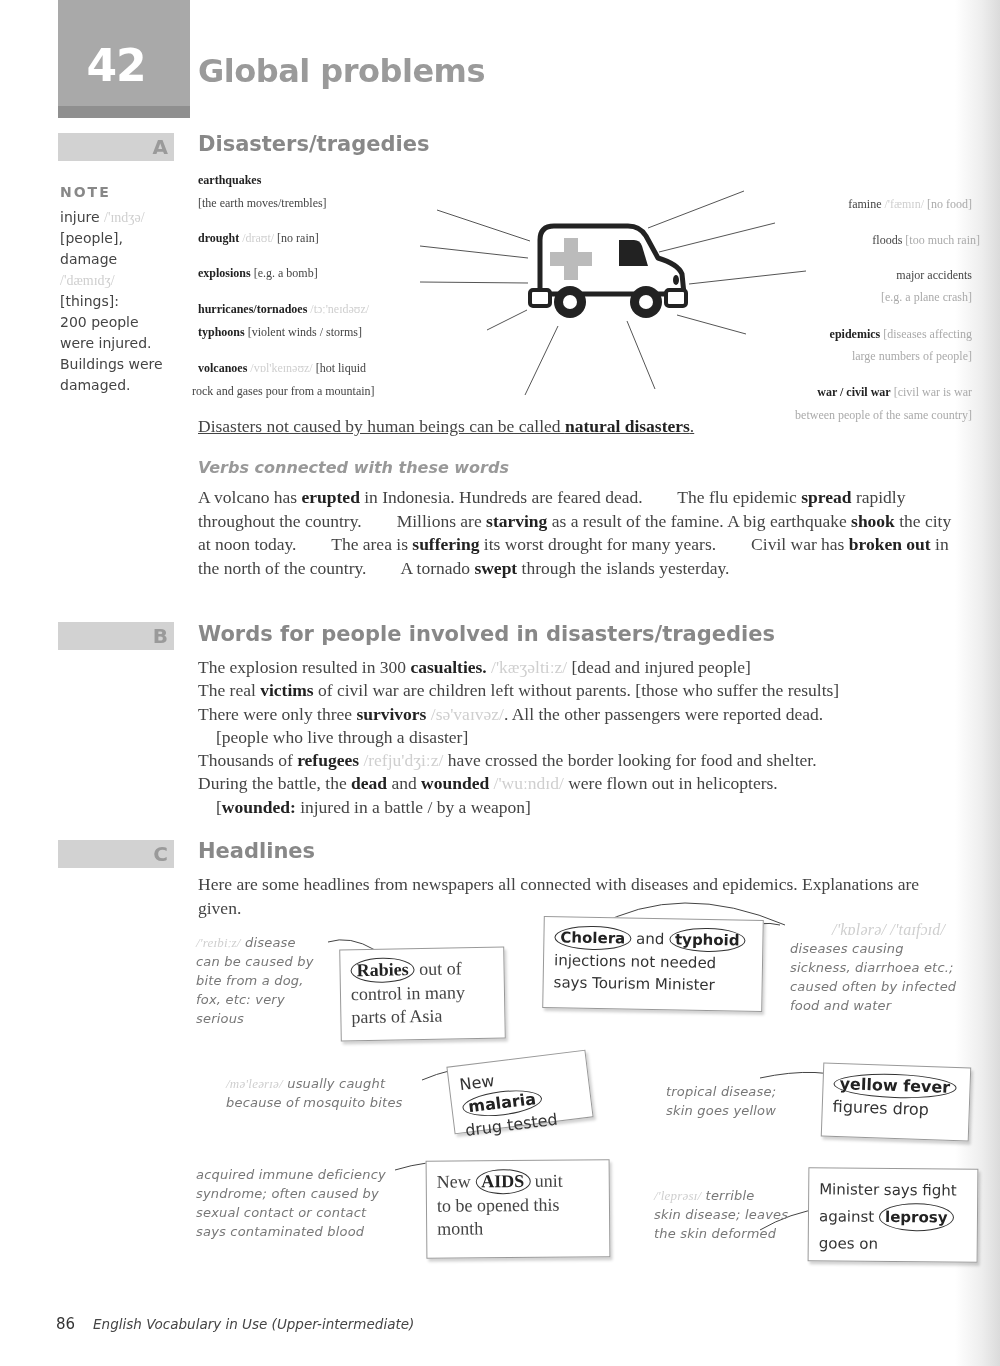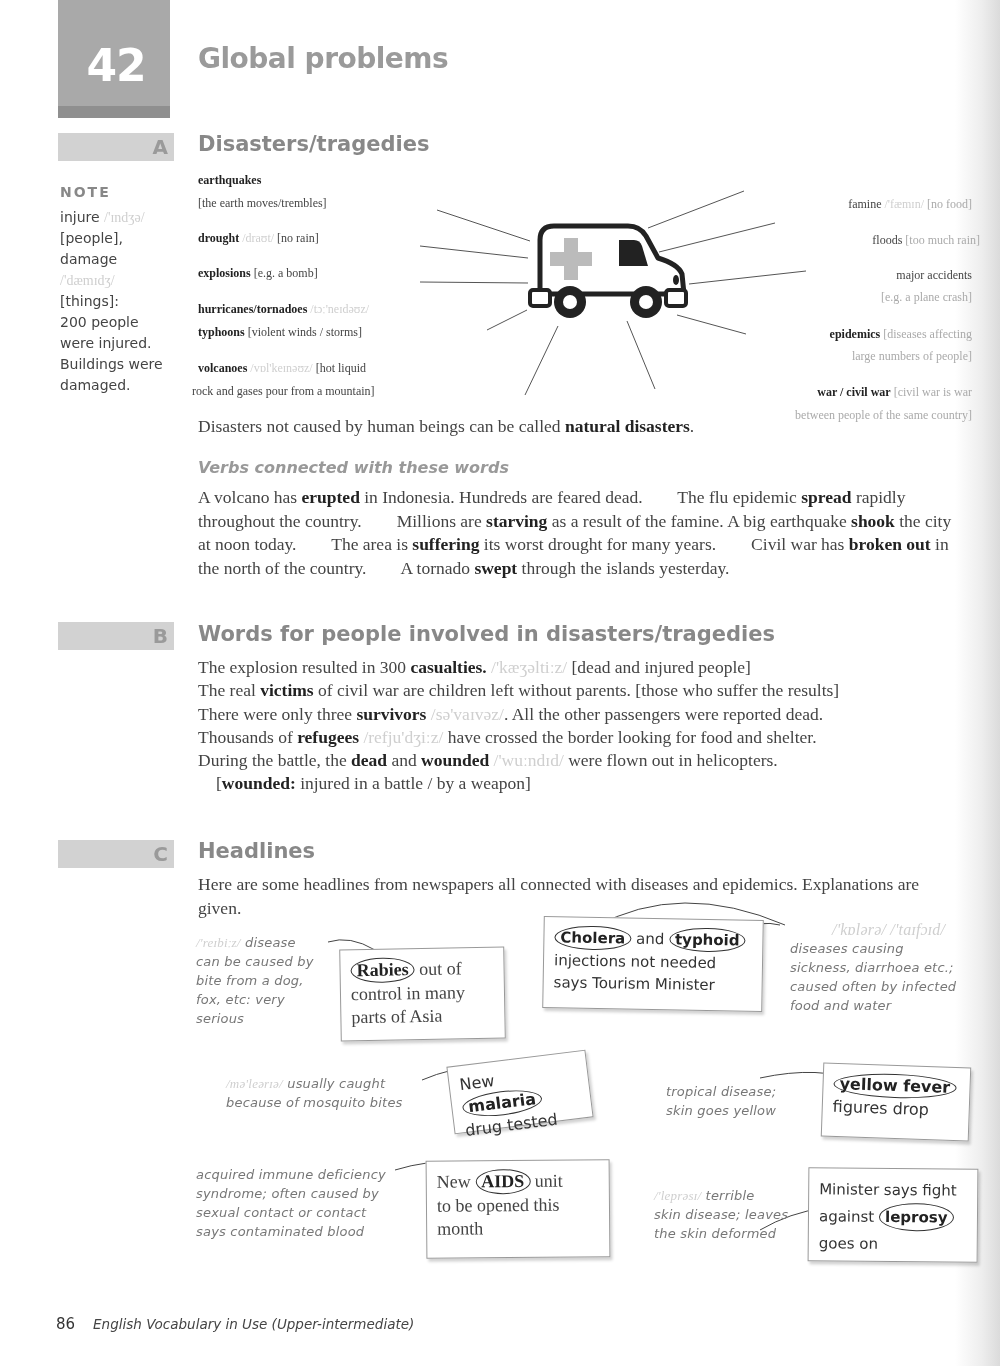--- a/index.html
+++ b/index.html
@@ -2,26 +2,26 @@
 <html><head>
 <meta charset="utf-8">
 <style>
   * { box-sizing: border-box; margin: 0; padding: 0; }
   html, body { width: 1000px; height: 1366px; background: #fff; overflow: hidden; }
   body { position: relative; font-family: "Liberation Serif", serif; color: #333; }
 
   .gutter-shade { position: absolute; right: 0; top: 0; width: 45px; height: 1366px;
     background: linear-gradient(to right, rgba(255,255,255,0) 0%, rgba(230,230,230,0.7) 60%, rgba(215,215,215,0.9) 100%); }
 
-  .unit-box { position: absolute; left: 58px; top: 0; width: 112px; height: 118px; background: #a9a9a9; }
+  .unit-box { position: absolute; left: 58px; top: 0; width: 132px; height: 118px; background: #a9a9a9; }
   .unit-box .stripe { position: absolute; left: 0; bottom: 0; width: 100%; height: 12px; background: #8f8f8f; }
   .unit-num { position: absolute; left: 0; top: 40px; width: 116px; text-align: center;
     font-family: "DejaVu Sans", sans-serif; font-weight: bold; font-size: 44px; color: #fff; letter-spacing: -1px; }
-  .page-title { position: absolute; left: 198px; top: 42px; font-family: "DejaVu Sans", sans-serif;
-    font-weight: bold; font-size: 28px; color: #9a9a9a; letter-spacing: -0.5px; }
+  .page-title { position: absolute; left: 198px; top: 52px; font-family: "DejaVu Sans", sans-serif;
+    font-weight: bold; font-size: 32px; color: #9a9a9a; letter-spacing: -0.5px; }
 
   .sec-tab { position: absolute; left: 58px; width: 116px; height: 28px; background: #d2d2d2; }
   .sec-tab span { position: absolute; right: 6px; top: 2px; font-family: "DejaVu Sans", sans-serif;
     font-weight: bold; font-size: 20px; color: #9a9a9a; }
   .sec-head { position: absolute; left: 198px; font-family: "DejaVu Sans", sans-serif;
     font-weight: bold; font-size: 21px; color: #888; }
 
   .note { position: absolute; left: 60px; top: 182px; width: 120px;
     font-family: "DejaVu Sans", sans-serif; font-size: 14px; line-height: 21px; color: #444; }
   .note .note-h { font-weight: bold; letter-spacing: 2px; color: #888; font-size: 14px; margin-bottom: 4px; }
@@ -121,21 +121,21 @@
 
 <div class="t r" style="right:28px; top:169px;"><span>famine</span> <span class="phon">/'fæmɪn/</span> <span class="fade">[no food]</span></div>
 <div class="t r" style="right:20px; top:205px;"><span>floods</span> <span class="fade">[too much rain]</span></div>
 <div class="t r" style="right:28px; top:240px;"><span>major accidents</span></div>
 <div class="t r fade" style="right:28px; top:262px;">[e.g. a plane crash]</div>
 <div class="t r" style="right:28px; top:299px;"><b>epidemics</b> <span class="fade">[diseases affecting</span></div>
 <div class="t r fade" style="right:28px; top:321px;">large numbers of people]</div>
 <div class="t r" style="right:28px; top:357px;"><b>war / civil war</b> <span class="fade">[civil war is war</span></div>
 <div class="t r fade" style="right:28px; top:380px;">between people of the same country]</div>
 
-<div class="para" style="top:415px;">
+<div class="para" style="top:415px;text-decoration:underline;">
   <span>Disasters not caused by human beings can be called </span><b>natural disasters</b><span>.</span>
 </div>
 
 <div class="subhead">Verbs connected with these words</div>
 
 <div class="para" style="top:486px;">
   <span>A volcano has </span><b>erupted</b><span> in Indonesia. Hundreds are feared dead.</span>&nbsp;&nbsp;&nbsp;&nbsp;&nbsp;&nbsp;&nbsp;
   <span>The flu epidemic </span><b>spread</b><span> rapidly throughout the country.</span>&nbsp;&nbsp;&nbsp;&nbsp;&nbsp;&nbsp;&nbsp;
   <span>Millions are </span><b>starving</b><span> as a result of the famine.</span>
   <span>A big earthquake </span><b>shook</b><span> the city at noon today.</span>&nbsp;&nbsp;&nbsp;&nbsp;&nbsp;&nbsp;&nbsp;
@@ -146,20 +146,21 @@
 
 <div class="sec-tab" style="top:622px">
     <span>B</span>
   </div>
 <div class="sec-head" style="top:622px">Words for people involved in disasters/tragedies</div>
 
 <div class="para" style="top:656px; line-height:23.3px;">
   <div><span>The explosion resulted in 300 </span><b>casualties.</b> <span class="phon">/'kæʒəltiːz/</span> <span>[dead and injured people]</span></div>
   <div><span>The real </span><b>victims</b><span> of civil war are children left without parents. [those who suffer the results]</span></div>
   <div><span>There were only three </span><b>survivors</b> <span class="phon">/sə'vaɪvəz/</span><span>. All the other passengers were reported dead.</span></div>
+  <div style="padding-left:18px;">[people who live through a disaster]</div>
   <div><span>Thousands of </span><b>refugees</b> <span class="phon">/refju'dʒiːz/</span> <span>have crossed the border looking for food and shelter.</span></div>
   <div><span>During the battle, the </span><b>dead</b><span> and </span><b>wounded</b> <span class="phon">/'wuːndɪd/</span> <span>were flown out in helicopters.</span></div>
   <div style="padding-left:18px;">[<b>wounded:</b><span> injured in a battle / by a weapon]</span></div>
 </div>
 
 <div class="sec-tab" style="top:840px">
     <span>C</span>
   </div>
 <div class="sec-head" style="top:839px">Headlines</div>
 <div class="para" style="top:873px; width:740px;">Here are some headlines from newspapers all connected with diseases and epidemics. Explanations are given.</div>

